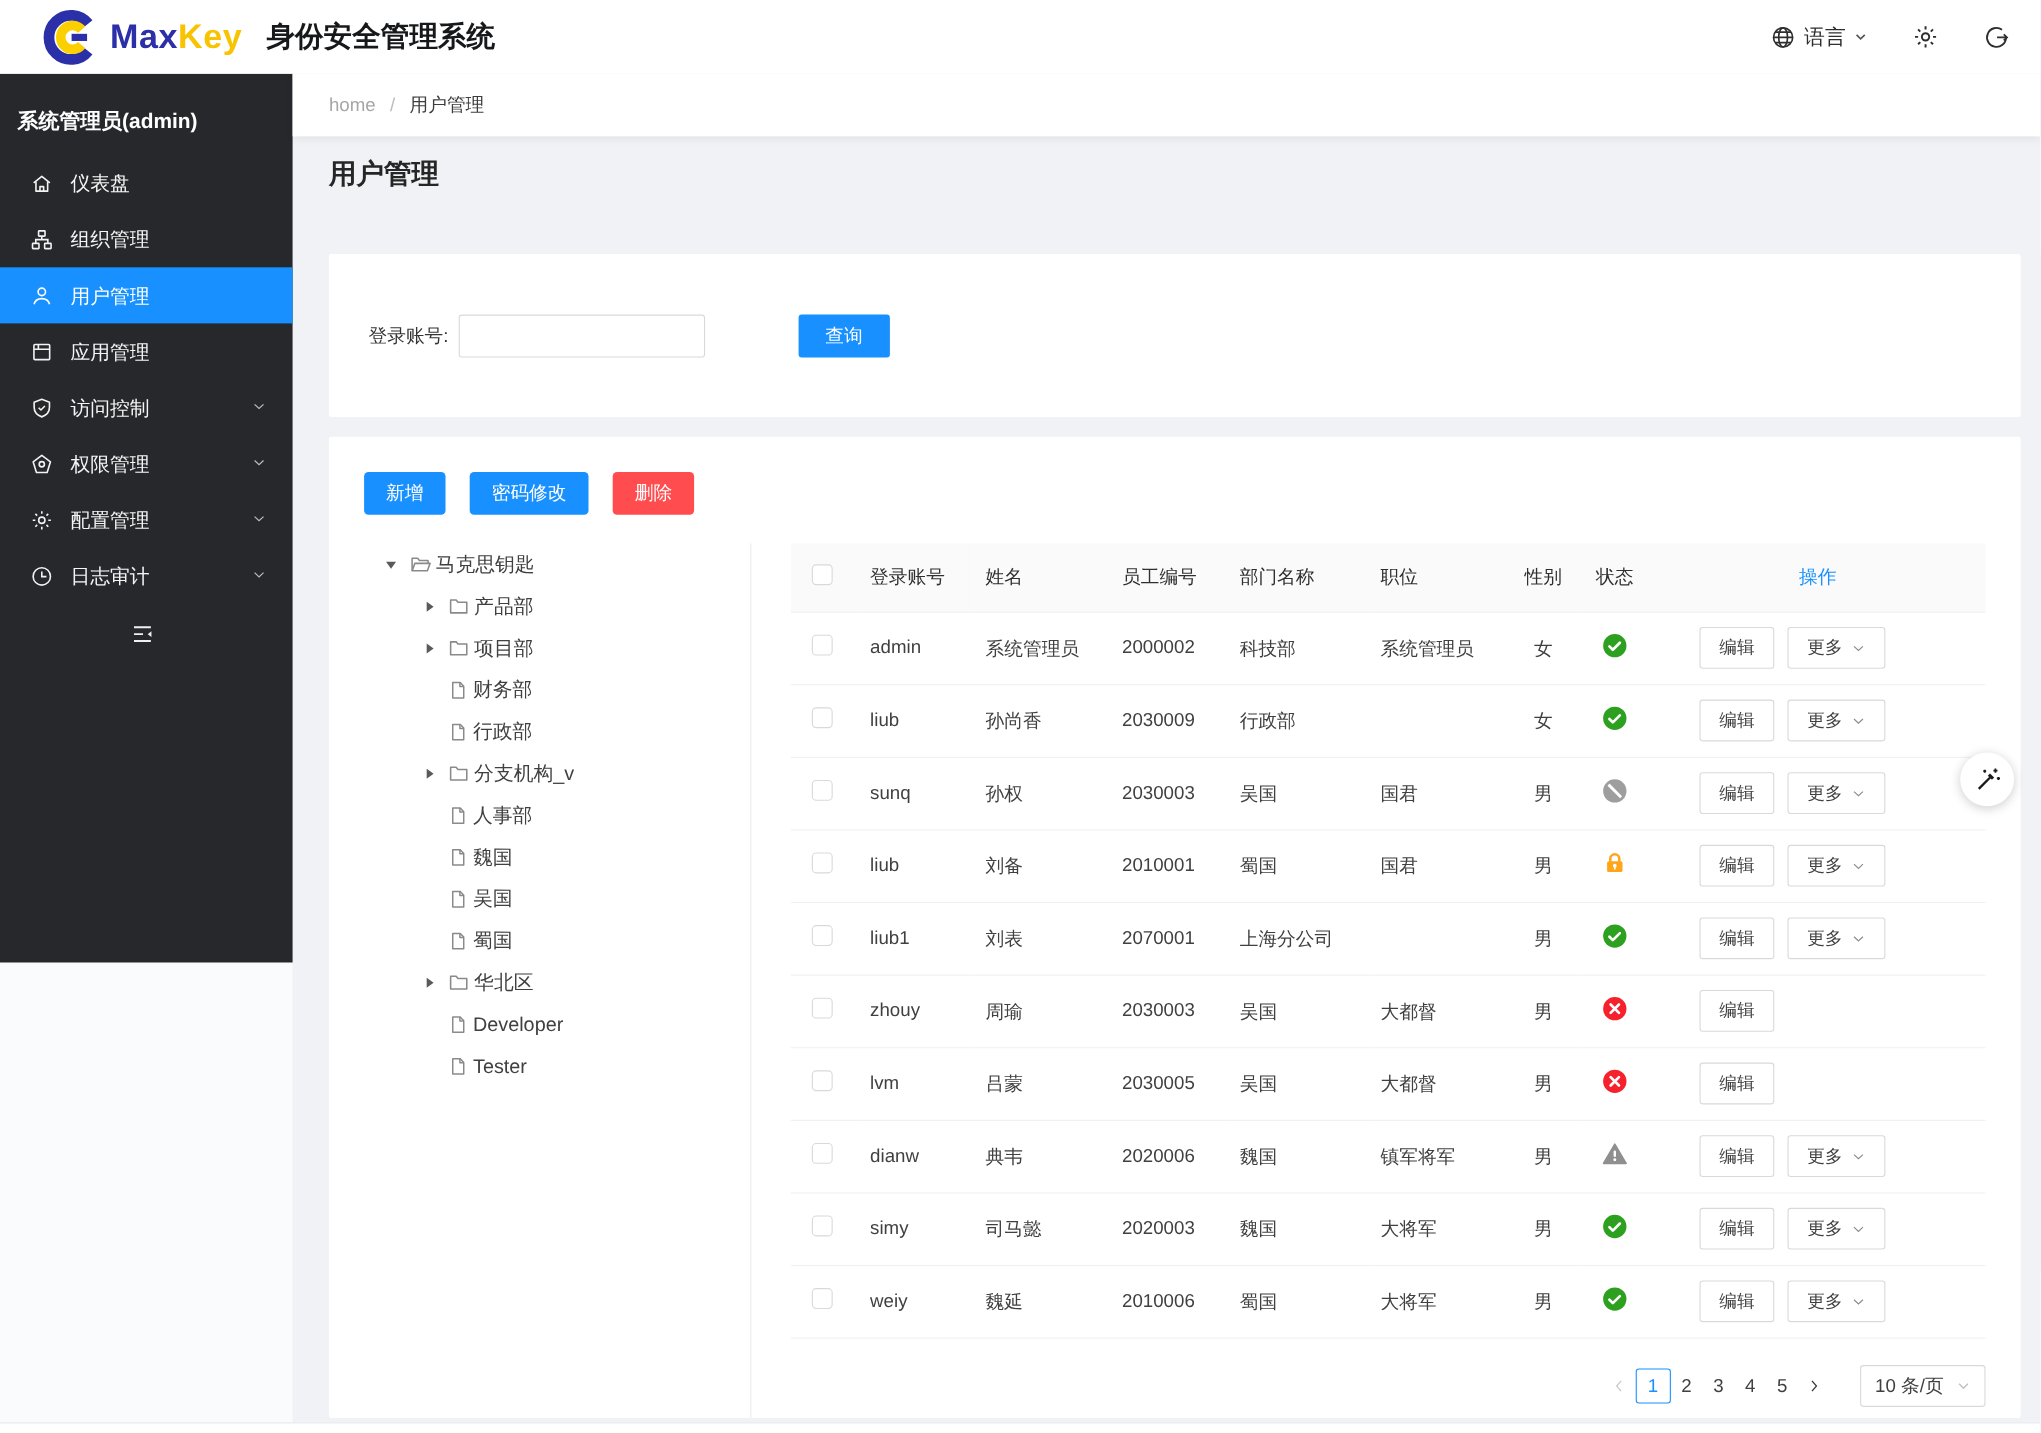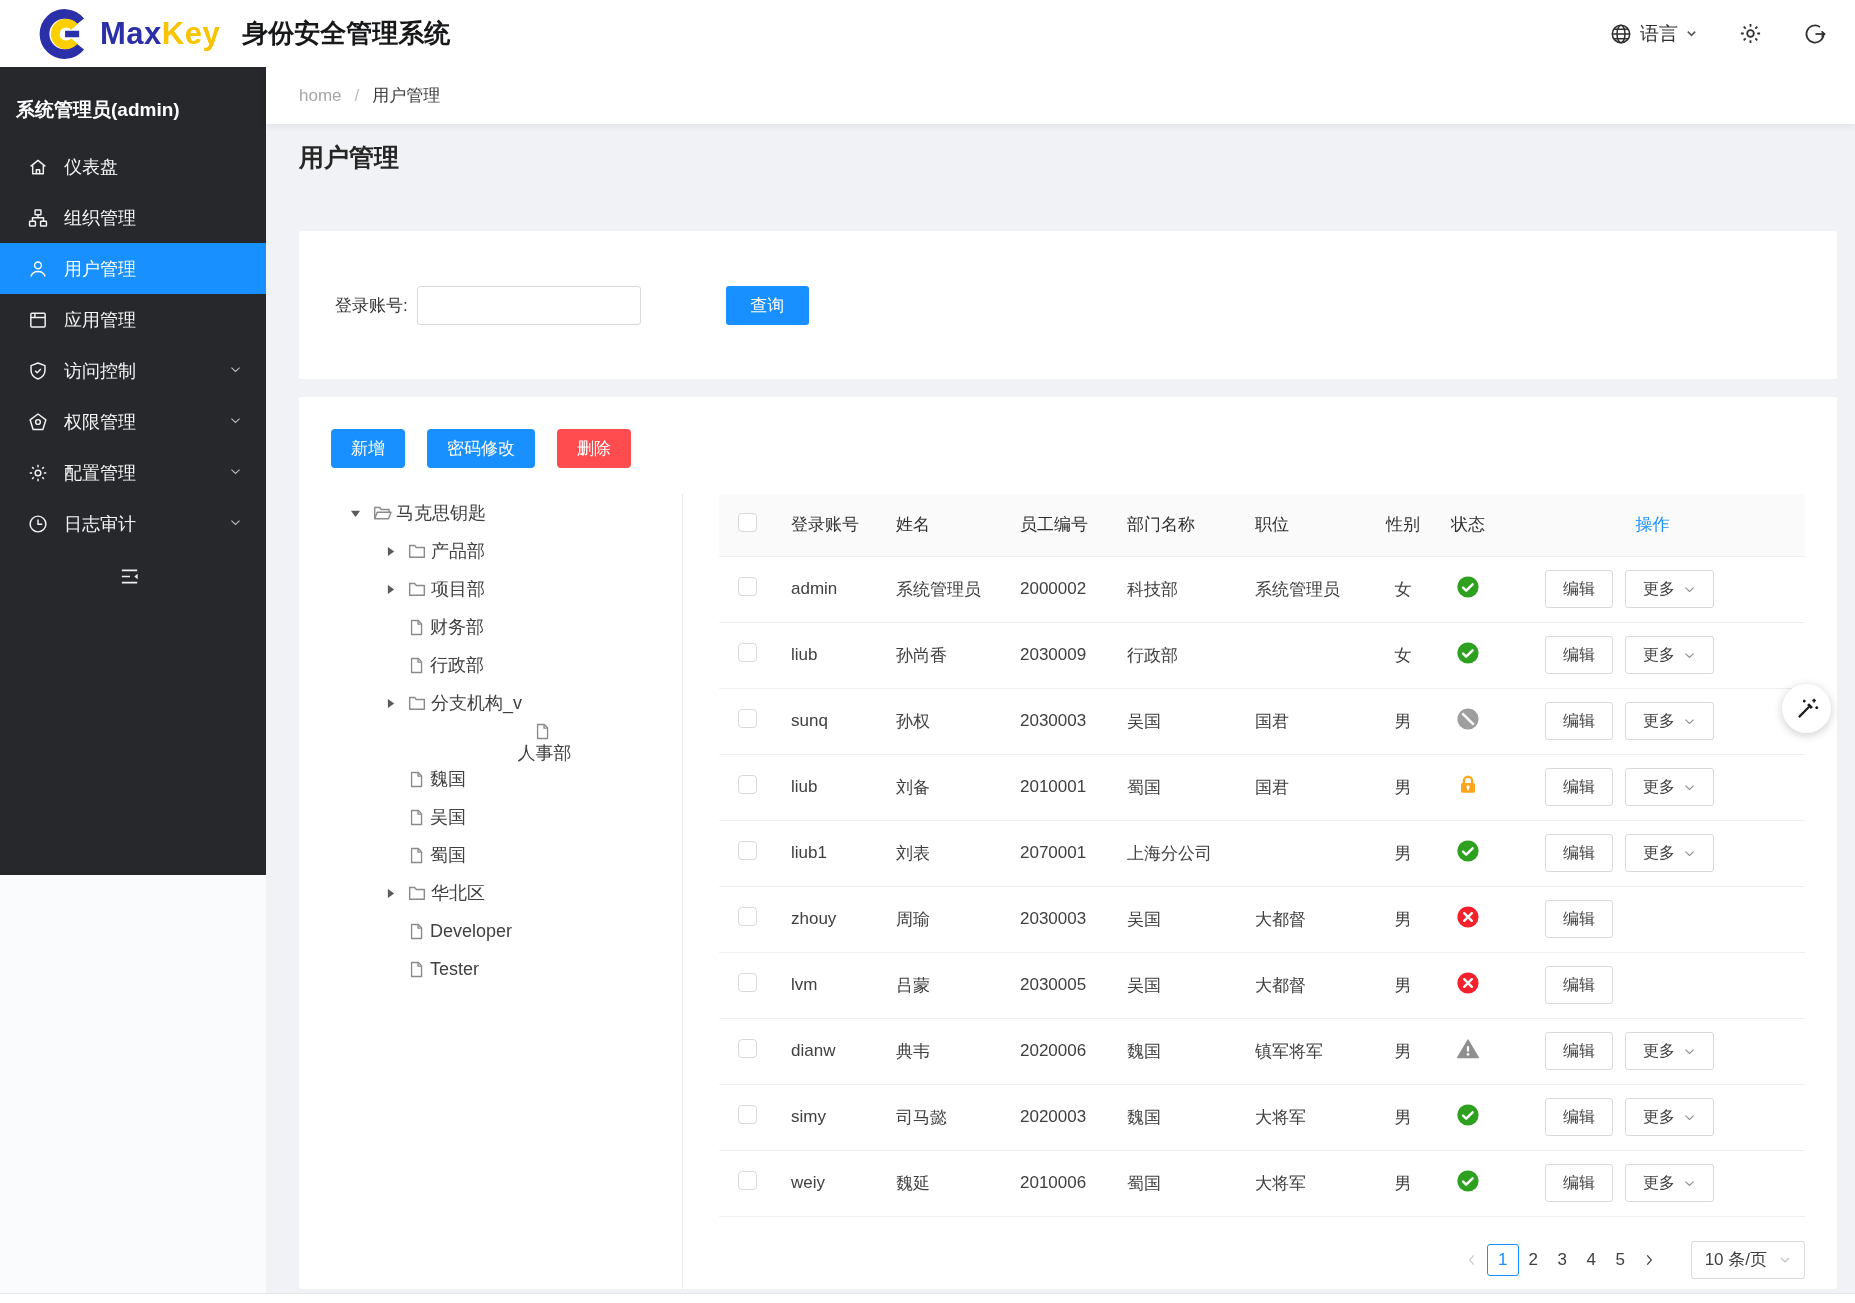--- a/index.html
+++ b/index.html
@@ -372,21 +372,21 @@
               </span>
               <span class="icon tree-ico">
                 <svg width="20" height="20" viewBox="0 0 24 24">
                   <g fill="none" stroke="#8a8a8a" stroke-width="1.7" stroke-linejoin="round">
                     <path d="M3.2 19.4V5.4h6l2 2.4h9.6v11.6z"></path>
                   </g>
                 </svg>
               </span>
               <span>分支机构_v</span>
             </div>
-            <div class="tree-item" style="padding-left: 108px; flex-direction: column;">
+            <div class="tree-item" style="padding-left: 108px;">
               <span class="icon tree-ico">
                 <svg width="19" height="19" viewBox="0 0 24 24">
                   <g fill="none" stroke="#8a8a8a" stroke-width="1.7" stroke-linejoin="round">
                     <path d="M5.8 3.2h8.6l4 4.2v13.4H5.8z"></path>
                     <path d="M14 3.2v4.6h4.4"></path>
                   </g>
                 </svg>
               </span>
               <span>人事部</span>
             </div>

